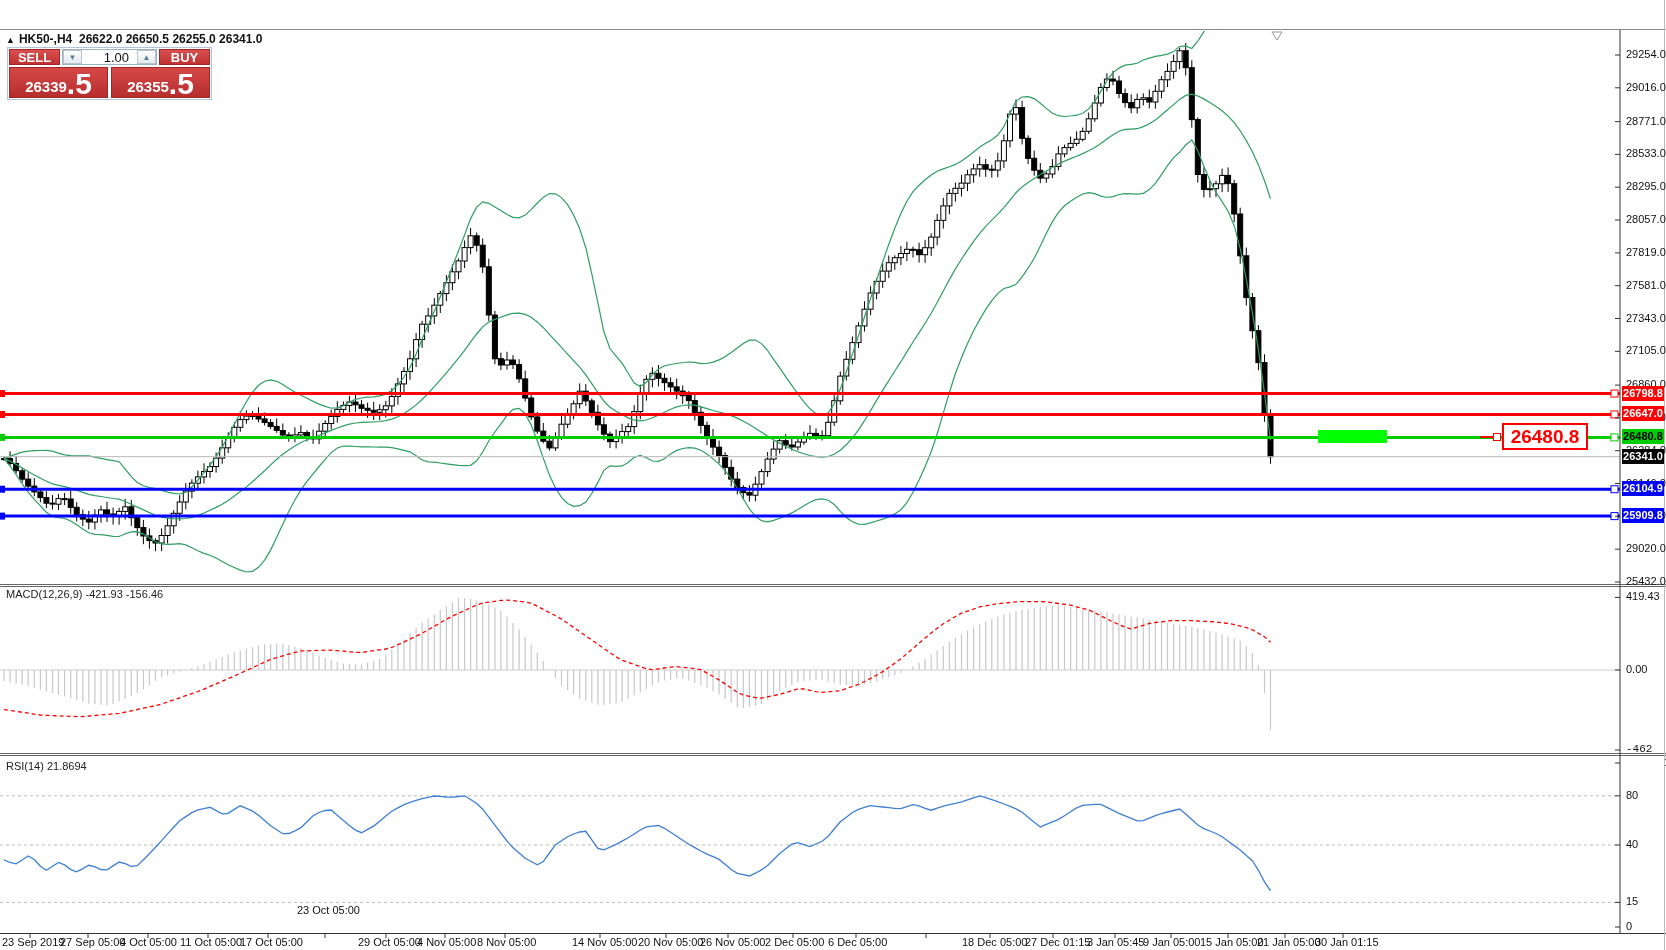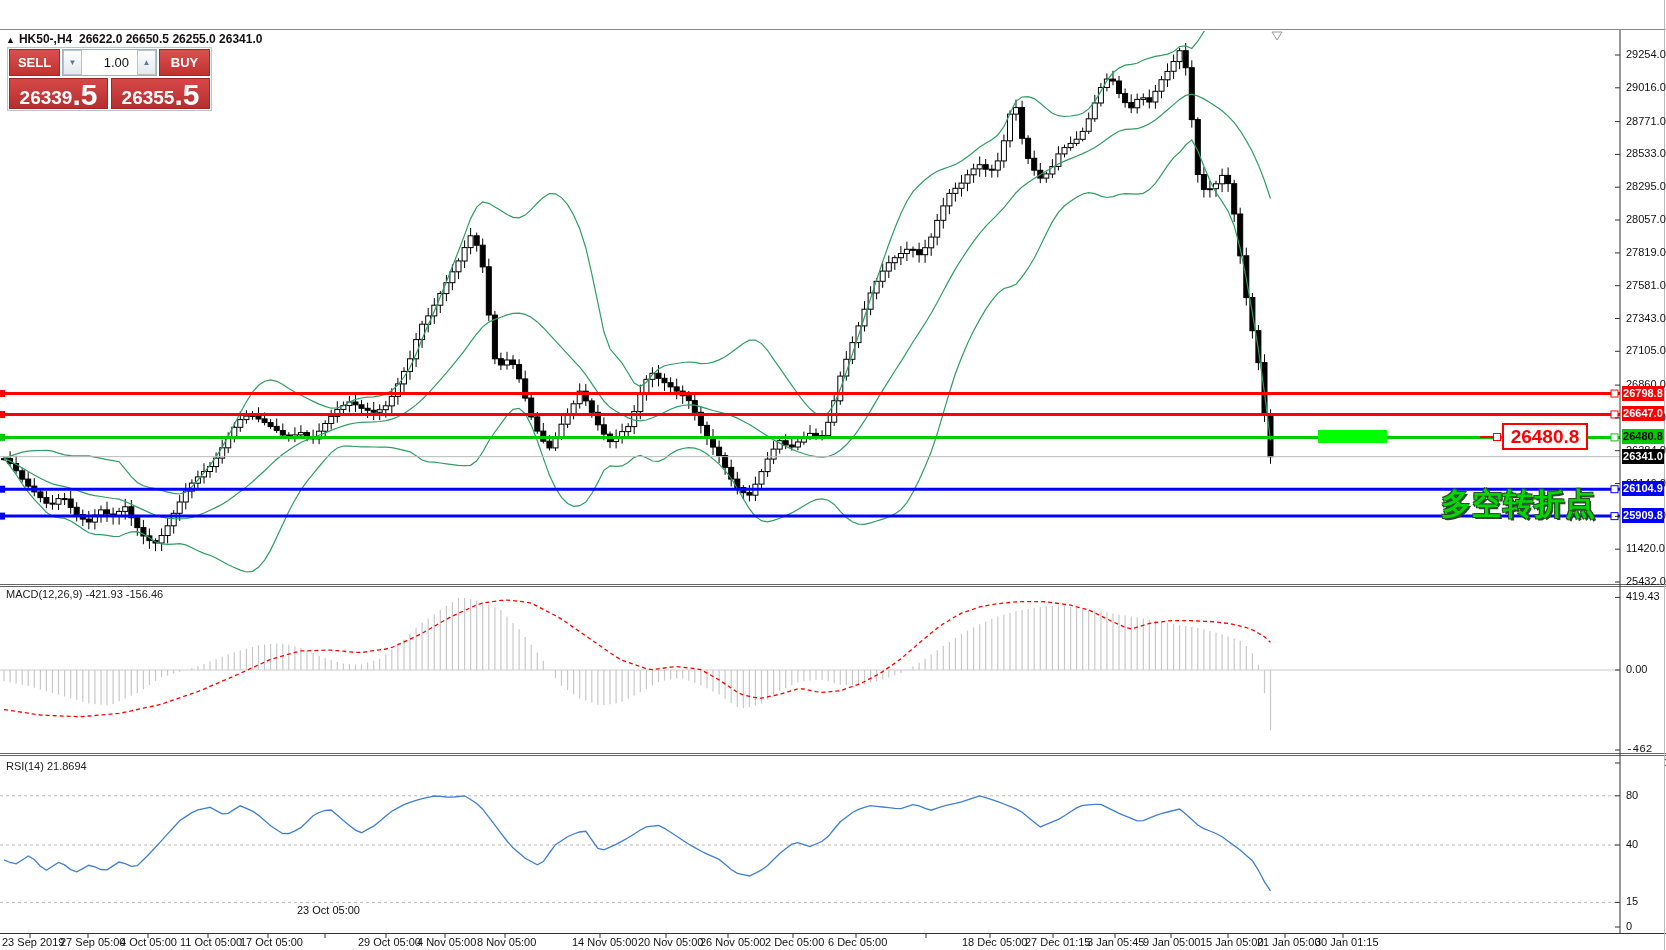--- a/index.html
+++ b/index.html
@@ -31,31 +31,31 @@
   #chart-title .mk{font-size:9px;margin-right:4px;}
   .axis-lbl{font-size:11px;color:#111;left:1626px;white-space:nowrap;z-index:2;}
   .tag{left:1622px;width:42px;height:15px;line-height:15px;text-align:center;
     font-size:11px;font-weight:bold;z-index:5;}
   .time-lbl{top:936px;font-size:11px;color:#111;white-space:nowrap;z-index:2;}
   .pane-lbl{left:6px;font-size:11px;color:#222;z-index:5;}
 
   
   #trade-panel{position:absolute;left:7px;top:47px;width:201px;z-index:6;
     background:#fff;border:1px solid #b3c6d8;padding:1px;}
-  .tp-row1{display:flex;height:27px;}
+  .tp-row1{display:flex;height:16px;}
   .tp-btn{width:49px;background:linear-gradient(#d95050,#c23232);border:1px solid #a32626;
     color:#fff;font-weight:bold;font-size:13px;display:flex;align-items:center;justify-content:center;}
   .tp-spin{flex:1;display:flex;margin:0 2px;border:1px solid #9db1c2;background:#fff;}
   .tp-arrow{width:17px;background:linear-gradient(#fdfdfd,#e4e9ee);border:1px solid #b6c2cd;
     color:#5a7a9a;font-size:8px;display:flex;align-items:center;justify-content:center;}
   .tp-val{flex:1;font-size:13px;color:#111;display:flex;align-items:center;justify-content:flex-end;padding-right:8px;}
   .tp-row2{display:flex;margin-top:2px;height:31px;gap:3px;}
   .tp-price{flex:1;background:linear-gradient(#d64848,#b62e2e);border:1px solid #a32626;
     color:#fff;display:flex;align-items:flex-end;justify-content:center;padding-bottom:0;}
-  .tp-price .small{font-size:19px;font-weight:bold;line-height:20px;}
+  .tp-price .small{font-size:15px;font-weight:bold;line-height:20px;}
   .tp-price .big{font-size:30px;font-weight:bold;line-height:26px;}
 
   
   #price-flag{position:absolute;left:1502px;top:423px;width:82px;height:23px;z-index:6;
     border:2px solid #ff0000;background:#fff;color:#ff0000;font-size:19px;font-weight:bold;
     text-align:center;line-height:23px;}
   #pivot-text{position:absolute;left:1441px;top:484px;z-index:6;font-size:30px;font-weight:bold;
     color:#00d800;letter-spacing:1px;white-space:nowrap;
     text-shadow:2px 2px 0 #2c4a2c,-1px -1px 0 #2c4a2c,1px -1px 0 #2c4a2c,-1px 1px 0 #2c4a2c;}
   #highlight-bar{position:absolute;left:1318px;top:430px;width:69px;height:13px;background:#00ff00;z-index:3;}
@@ -1106,39 +1106,38 @@
     </div>
   </div>
 
   <div class="ov pane-lbl" style="top:588px">MACD(12,26,9) -421.93 -156.46</div>
   <div class="ov pane-lbl" style="top:760px">RSI(14) 21.8694</div>
 
   <div id="highlight-bar"></div>
   <div id="flag-dash"></div>
   <div id="flag-sq"></div>
   <div id="price-flag">26480.8</div>
-  <div id="pivot-text">多空转折点</div>
 
   <div id="overlay">
       <div class="ov axis-lbl" style="left: 1626px; top: 48px;">29254.0</div>
       <div class="ov axis-lbl" style="left: 1626px; top: 80.8168px;">29016.0</div>
       <div class="ov axis-lbl" style="left: 1626px; top: 114.599px;">28771.0</div>
       <div class="ov axis-lbl" style="left: 1626px; top: 147.416px;">28533.0</div>
       <div class="ov axis-lbl" style="left: 1626px; top: 180.233px;">28295.0</div>
       <div class="ov axis-lbl" style="left: 1626px; top: 213.049px;">28057.0</div>
       <div class="ov axis-lbl" style="left: 1626px; top: 245.866px;">27819.0</div>
       <div class="ov axis-lbl" style="left: 1626px; top: 278.683px;">27581.0</div>
       <div class="ov axis-lbl" style="left: 1626px; top: 311.5px;">27343.0</div>
       <div class="ov axis-lbl" style="left: 1626px; top: 344.317px;">27105.0</div>
       <div class="ov axis-lbl" style="left: 1626px; top: 378.099px;">26860.0</div>
       <div class="ov axis-lbl" style="left: 1626px; top: 410.916px;">26622.0</div>
       <div class="ov axis-lbl" style="left: 1626px; top: 443.733px;">26384.0</div>
       <div class="ov axis-lbl" style="left: 1626px; top: 476.549px;">26146.0</div>
       <div class="ov axis-lbl" style="left: 1626px; top: 509.366px;">25908.0</div>
-      <div class="ov axis-lbl" style="left: 1626px; top: 542.183px;">11420.0</div>
+      <div class="ov axis-lbl" style="left: 1626px; top: 542.183px;">29020.0</div>
       <div class="ov axis-lbl" style="left: 1626px; top: 575px;">25432.0</div>
       <div class="ov tag" style="left: 1622px; top: 385.538px; background: rgb(255, 0, 0); color: rgb(255, 255, 255);">26798.8</div>
       <div class="ov tag" style="left: 1622px; top: 406.469px; background: rgb(255, 0, 0); color: rgb(255, 255, 255);">26647.0</div>
       <div class="ov tag" style="left: 1622px; top: 429.385px; background: rgb(0, 204, 0); color: rgb(0, 0, 0);">26480.8</div>
       <div class="ov tag" style="left: 1622px; top: 448.662px; background: rgb(0, 0, 0); color: rgb(255, 255, 255);">26341.0</div>
       <div class="ov tag" style="left: 1622px; top: 481.217px; background: rgb(0, 0, 255); color: rgb(255, 255, 255);">26104.9</div>
       <div class="ov tag" style="left: 1622px; top: 508.118px; background: rgb(0, 0, 255); color: rgb(255, 255, 255);">25909.8</div>
       <div class="ov axis-lbl" style="left: 1626px; top: 590.371px;">419.43</div>
       <div class="ov axis-lbl" style="left: 1626px; top: 663px;">0.00</div>
       <div class="ov axis-lbl" style="left: 1626px; top: 743px; font-family: Liberation Mono, monospace;">-462</div>

